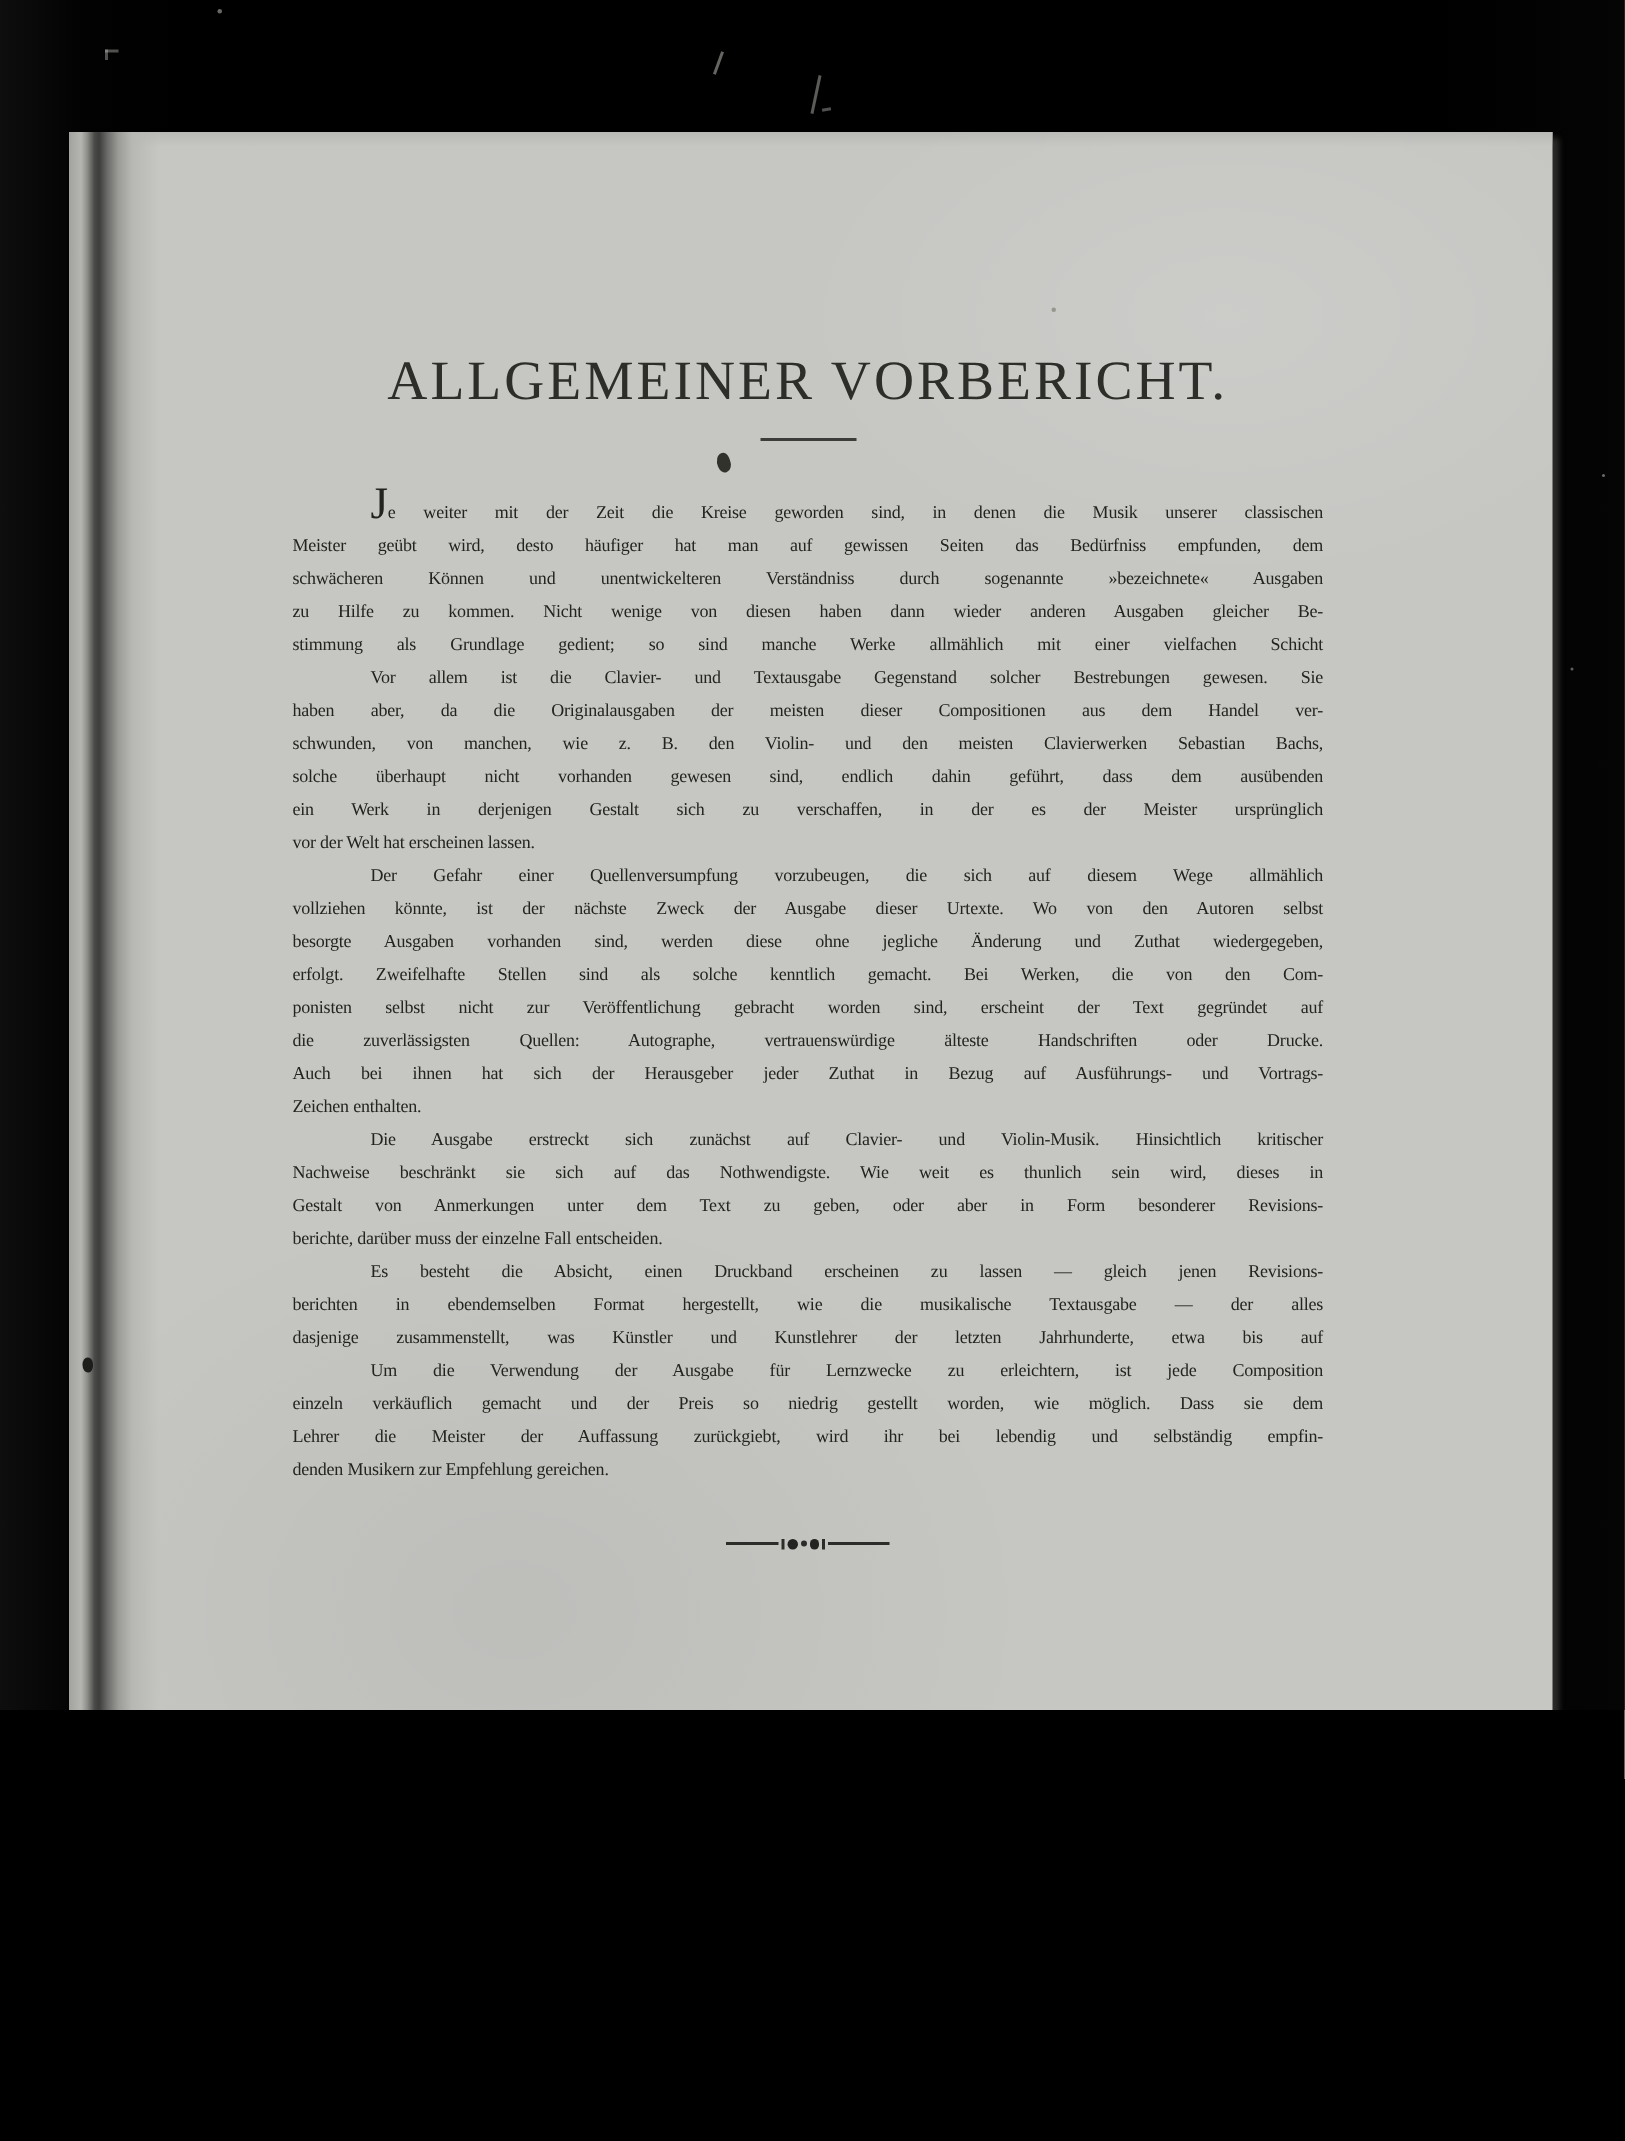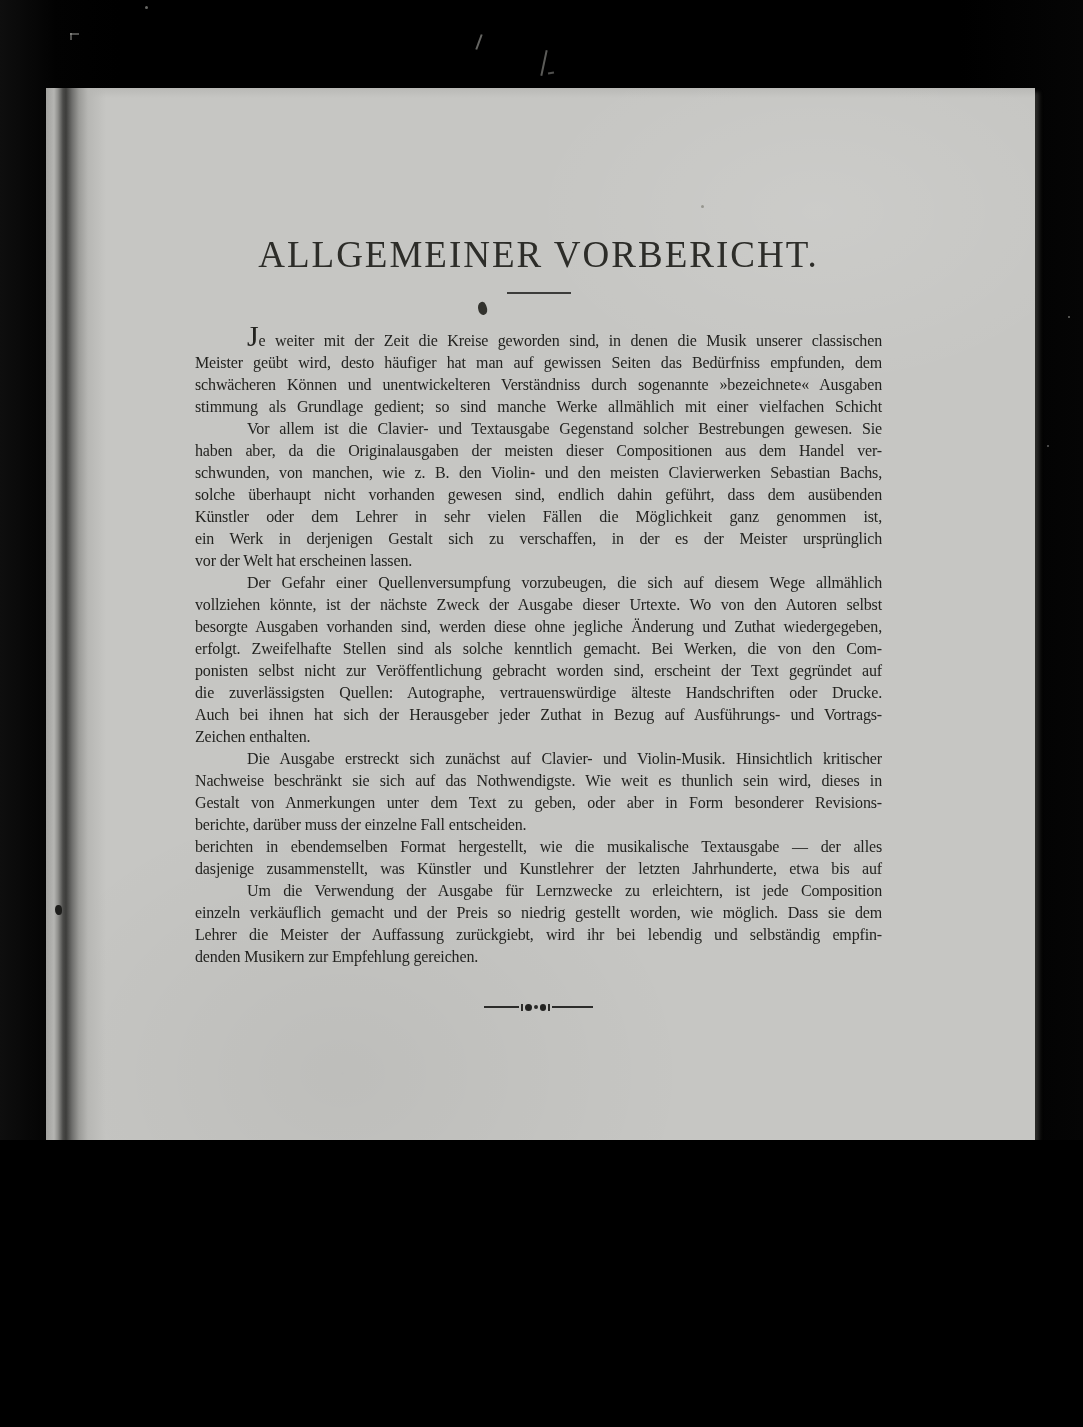--- a/index.html
+++ b/index.html
@@ -23,21 +23,21 @@
     background:linear-gradient(90deg,
       #a2a29f 0px,#b5b5b2 8px,#8f8f8c 12px,#4a4a48 17px,#3d3d3b 20px,
       #6e6e6c 26px,#9b9b98 33px,#b7b7b4 42px,rgba(198,198,195,0) 60px);
   }
   .content{position:absolute;left:149px;top:0;width:687px;color:#232320;}
   h1{
     margin:146px 0 0 0;font-size:37px;font-weight:400;line-height:42px;
     letter-spacing:2px;text-align:center;color:#2d2d29;
   }
   .title-rule{width:64px;height:2px;background:#3c3c3a;margin:16px auto 0 auto;}
-  .body-text{margin-top:36px;font-size:16px;letter-spacing:-0.15px;}
+  .body-text{margin-top:36px;font-size:12px;letter-spacing:-0.15px;}
   .line{
     line-height:22px;height:22px;text-align:justify;text-align-last:justify;
   }
   .line.first{padding-left:52px;}
   .line.last{text-align-last:left;}
   .lead::first-letter{font-size:30px;line-height:1px;}
   .end-divider{
     margin:34px auto 0 auto;width:110px;height:10px;
     display:flex;align-items:center;justify-content:center;gap:2px;
   }
@@ -91,48 +91,49 @@
 
     <div class="content">
       <h1>ALLGEMEINER VORBERICHT.</h1>
       <div class="title-rule"></div>
 
       <div class="body-text" id="body-text">
           <div class="para">
             <div class="line first lead">Je weiter mit der Zeit die Kreise geworden sind, in denen die Musik unserer classischen</div>
             <div class="line">Meister geübt wird, desto häufiger hat man auf gewissen Seiten das Bedürfniss empfunden, dem</div>
             <div class="line">schwächeren Können und unentwickelteren Verständniss durch sogenannte »bezeichnete« Ausgaben</div>
+            <div class="line">zu Hilfe zu kommen. Nicht wenige von diesen haben dann wieder anderen Ausgaben gleicher Be-</div>
             <div class="line">stimmung als Grundlage gedient; so sind manche Werke allmählich mit einer vielfachen Schicht</div>
           </div>
           <div class="para">
             <div class="line first">Vor allem ist die Clavier- und Textausgabe Gegenstand solcher Bestrebungen gewesen. Sie</div>
             <div class="line">haben aber, da die Originalausgaben der meisten dieser Compositionen aus dem Handel ver-</div>
             <div class="line">schwunden, von manchen, wie z. B. den Violin- und den meisten Clavierwerken Sebastian Bachs,</div>
             <div class="line">solche überhaupt nicht vorhanden gewesen sind, endlich dahin geführt, dass dem ausübenden</div>
-            <div class="line">Künstler oder dem Lehrer in sehr vielen Fällen die Möglichkeit ganz genommen ist,</div>
             <div class="line">ein Werk in derjenigen Gestalt sich zu verschaffen, in der es der Meister ursprünglich</div>
             <div class="line last">vor der Welt hat erscheinen lassen.</div>
           </div>
           <div class="para">
             <div class="line first">Der Gefahr einer Quellenversumpfung vorzubeugen, die sich auf diesem Wege allmählich</div>
             <div class="line">vollziehen könnte, ist der nächste Zweck der Ausgabe dieser Urtexte. Wo von den Autoren selbst</div>
             <div class="line">besorgte Ausgaben vorhanden sind, werden diese ohne jegliche Änderung und Zuthat wiedergegeben,</div>
             <div class="line">erfolgt. Zweifelhafte Stellen sind als solche kenntlich gemacht. Bei Werken, die von den Com-</div>
             <div class="line">ponisten selbst nicht zur Veröffentlichung gebracht worden sind, erscheint der Text gegründet auf</div>
             <div class="line">die zuverlässigsten Quellen: Autographe, vertrauenswürdige älteste Handschriften oder Drucke.</div>
             <div class="line">Auch bei ihnen hat sich der Herausgeber jeder Zuthat in Bezug auf Ausführungs- und Vortrags-</div>
             <div class="line last">Zeichen enthalten.</div>
           </div>
           <div class="para">
             <div class="line first">Die Ausgabe erstreckt sich zunächst auf Clavier- und Violin-Musik. Hinsichtlich kritischer</div>
             <div class="line">Nachweise beschränkt sie sich auf das Nothwendigste. Wie weit es thunlich sein wird, dieses in</div>
             <div class="line">Gestalt von Anmerkungen unter dem Text zu geben, oder aber in Form besonderer Revisions-</div>
             <div class="line last">berichte, darüber muss der einzelne Fall entscheiden.</div>
           </div>
           <div class="para">
+            <div class="line first">Es besteht die Absicht, einen Druckband erscheinen zu lassen — gleich jenen Revisions-</div>
             <div class="line">berichten in ebendemselben Format hergestellt, wie die musikalische Textausgabe — der alles</div>
             <div class="line">dasjenige zusammenstellt, was Künstler und Kunstlehrer der letzten Jahrhunderte, etwa bis auf</div>
           </div>
           <div class="para">
             <div class="line first">Um die Verwendung der Ausgabe für Lernzwecke zu erleichtern, ist jede Composition</div>
             <div class="line">einzeln verkäuflich gemacht und der Preis so niedrig gestellt worden, wie möglich. Dass sie dem</div>
             <div class="line">Lehrer die Meister der Auffassung zurückgiebt, wird ihr bei lebendig und selbständig empfin-</div>
             <div class="line last">denden Musikern zur Empfehlung gereichen.</div>
           </div>
         </div>

